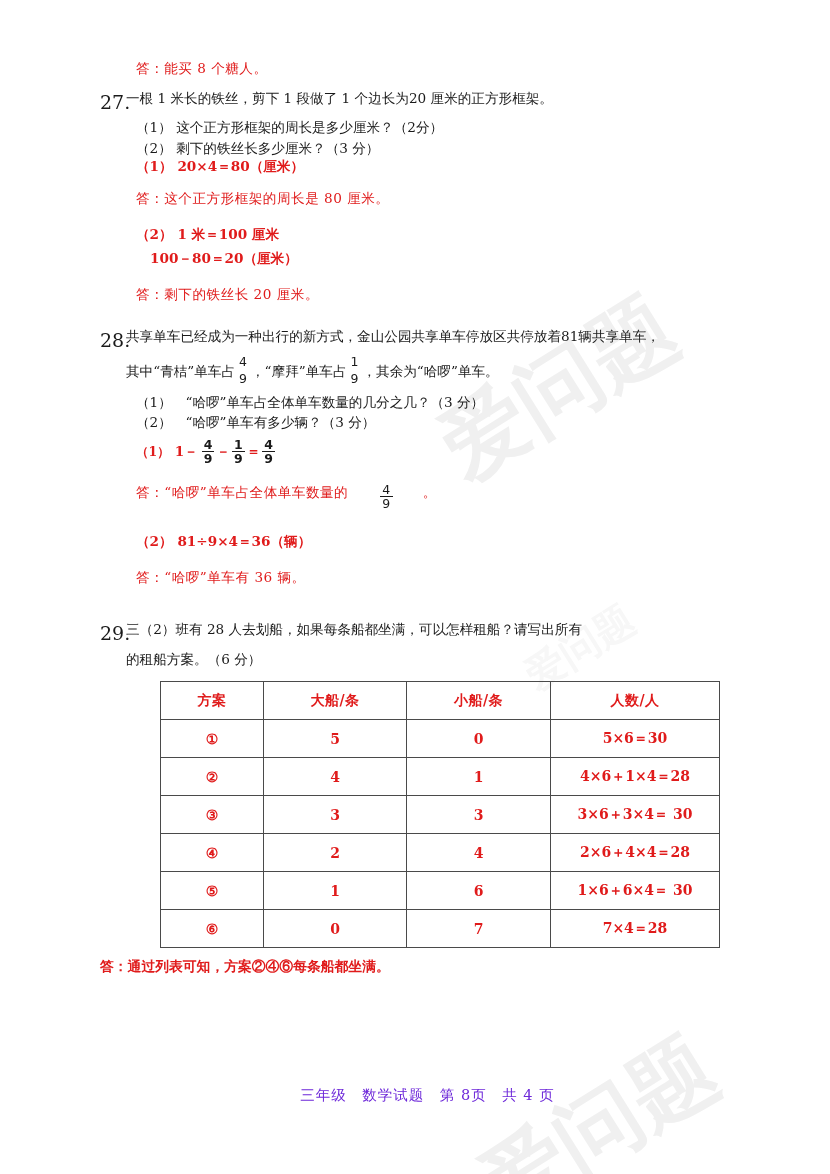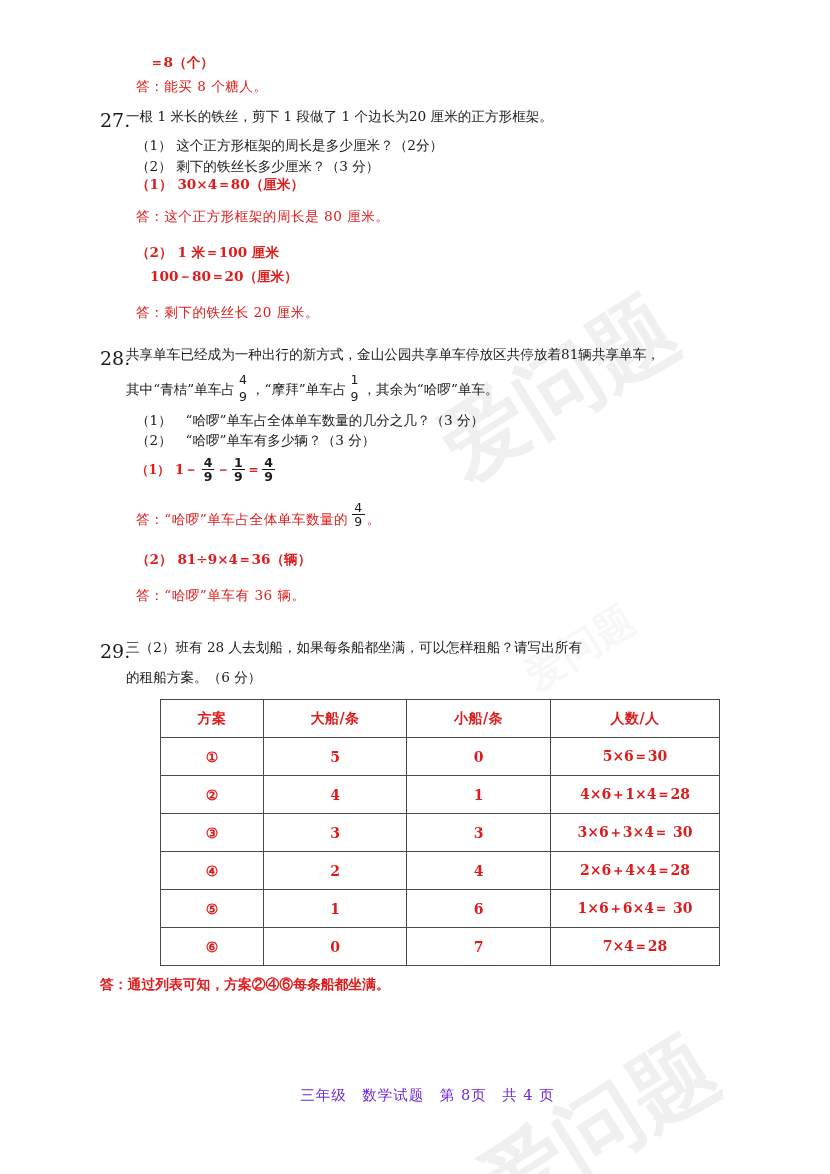--- a/index.html
+++ b/index.html
@@ -156,33 +156,32 @@
   <div class="wm wm-1">爱问题</div>
   <div class="wm wm-2">爱问题</div>
   <div class="wm wm-3">爱问题</div>
 
   <div class="content">
 
     <div class="sp22"></div>
     <div class="sp22"></div>
     <div class="sp10"></div>
 
-    <div class="line worked indent3">＝8（个）</div>
     <div class="sp6"></div>
     <div class="line ansline indent2">答：能买 8 个糖人。</div>
 
     <div class="sp10"></div>
 
     <div class="qrow">
       <div class="qnum">27.</div>
       <div class="qbody">一根 1 米长的铁丝，剪下 1 段做了 1 个边长为20 厘米的正方形框架。</div>
     </div>
     <div class="blk indent2">（1）  这个正方形框架的周长是多少厘米？（2分）</div>
     <div class="blk indent2">（2）  剩下的铁丝长多少厘米？（3 分）</div>
-    <div class="worked indent2">（1） 30×4＝80（厘米）</div>
+    <div class="worked indent2">（1） 20×4＝80（厘米）</div>
     <div class="sp14"></div>
     <div class="ansline indent2">答：这个正方形框架的周长是 80 厘米。</div>
     <div class="sp18"></div>
     <div class="worked indent2">（2） 1 米＝100 厘米</div>
     <div class="sp6"></div>
     <div class="worked indent3">100－80＝20（厘米）</div>
     <div class="sp18"></div>
     <div class="ansline indent2">答：剩下的铁丝长 20 厘米。</div>
 
     <div class="sp22"></div>
@@ -222,21 +221,21 @@
         <span class="den">9</span>
       </span>
       <span class="red">＝</span>
       <span class="frac bar">
         <span class="num">4</span>
         <span class="den">9</span>
       </span>
     </div>
 
     <div class="sp18"></div>
-    <div class="ansline indent2" style="display:flex;align-items:flex-end;">
+    <div class="ansline indent2" style="display:flex;align-items:flex-start;gap:28px;">
       <span>答：“哈啰”单车占全体单车数量的</span>
       <span class="frac bar" style="margin-left:4px;">
         <span class="num">4</span>
         <span class="den">9</span>
       </span>
       <span>。</span>
     </div>
 
     <div class="sp22"></div>
     <div class="worked indent2">（2） 81÷9×4＝36（辆）</div>

